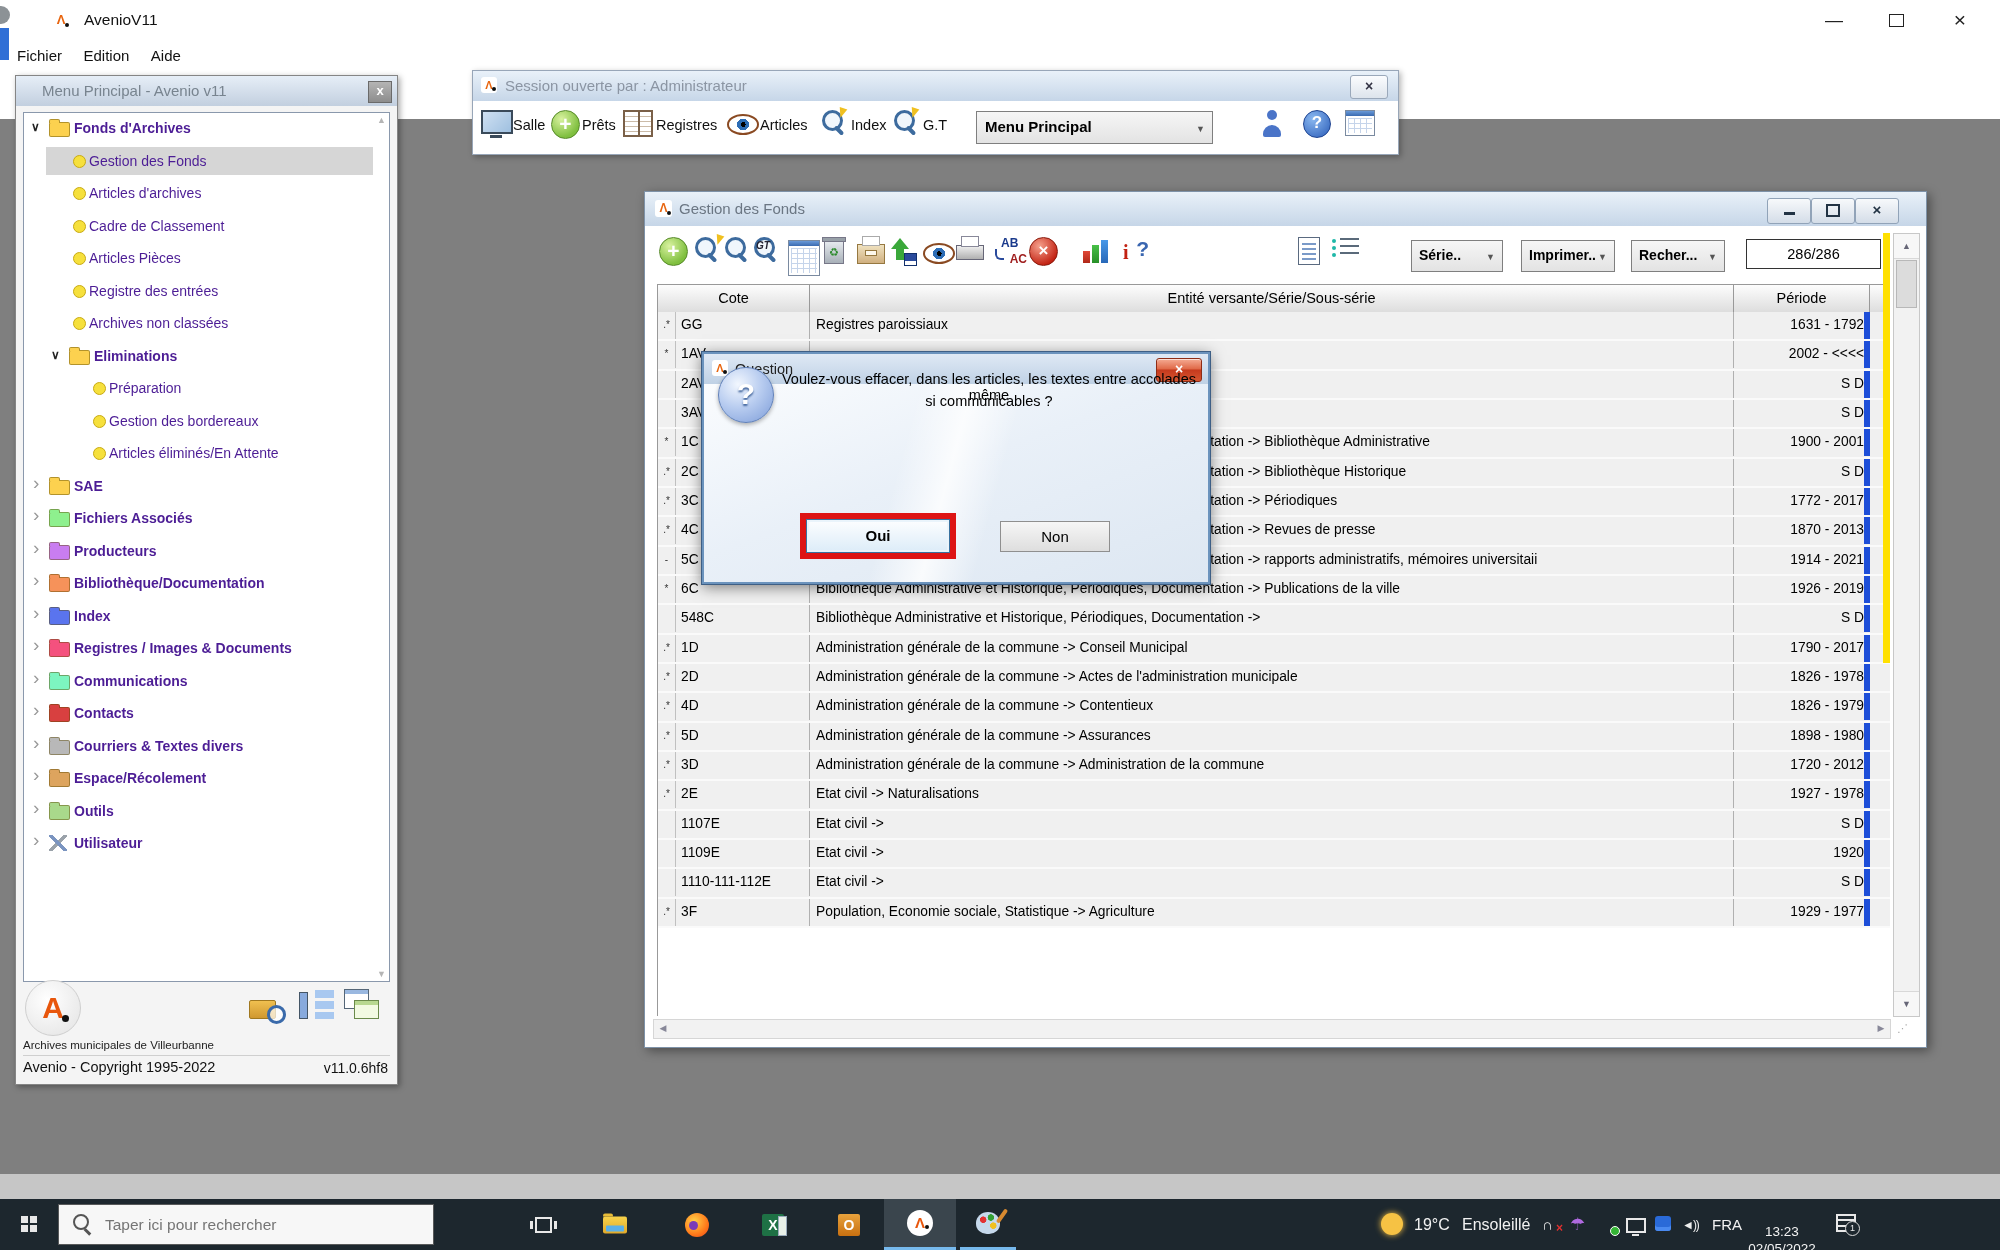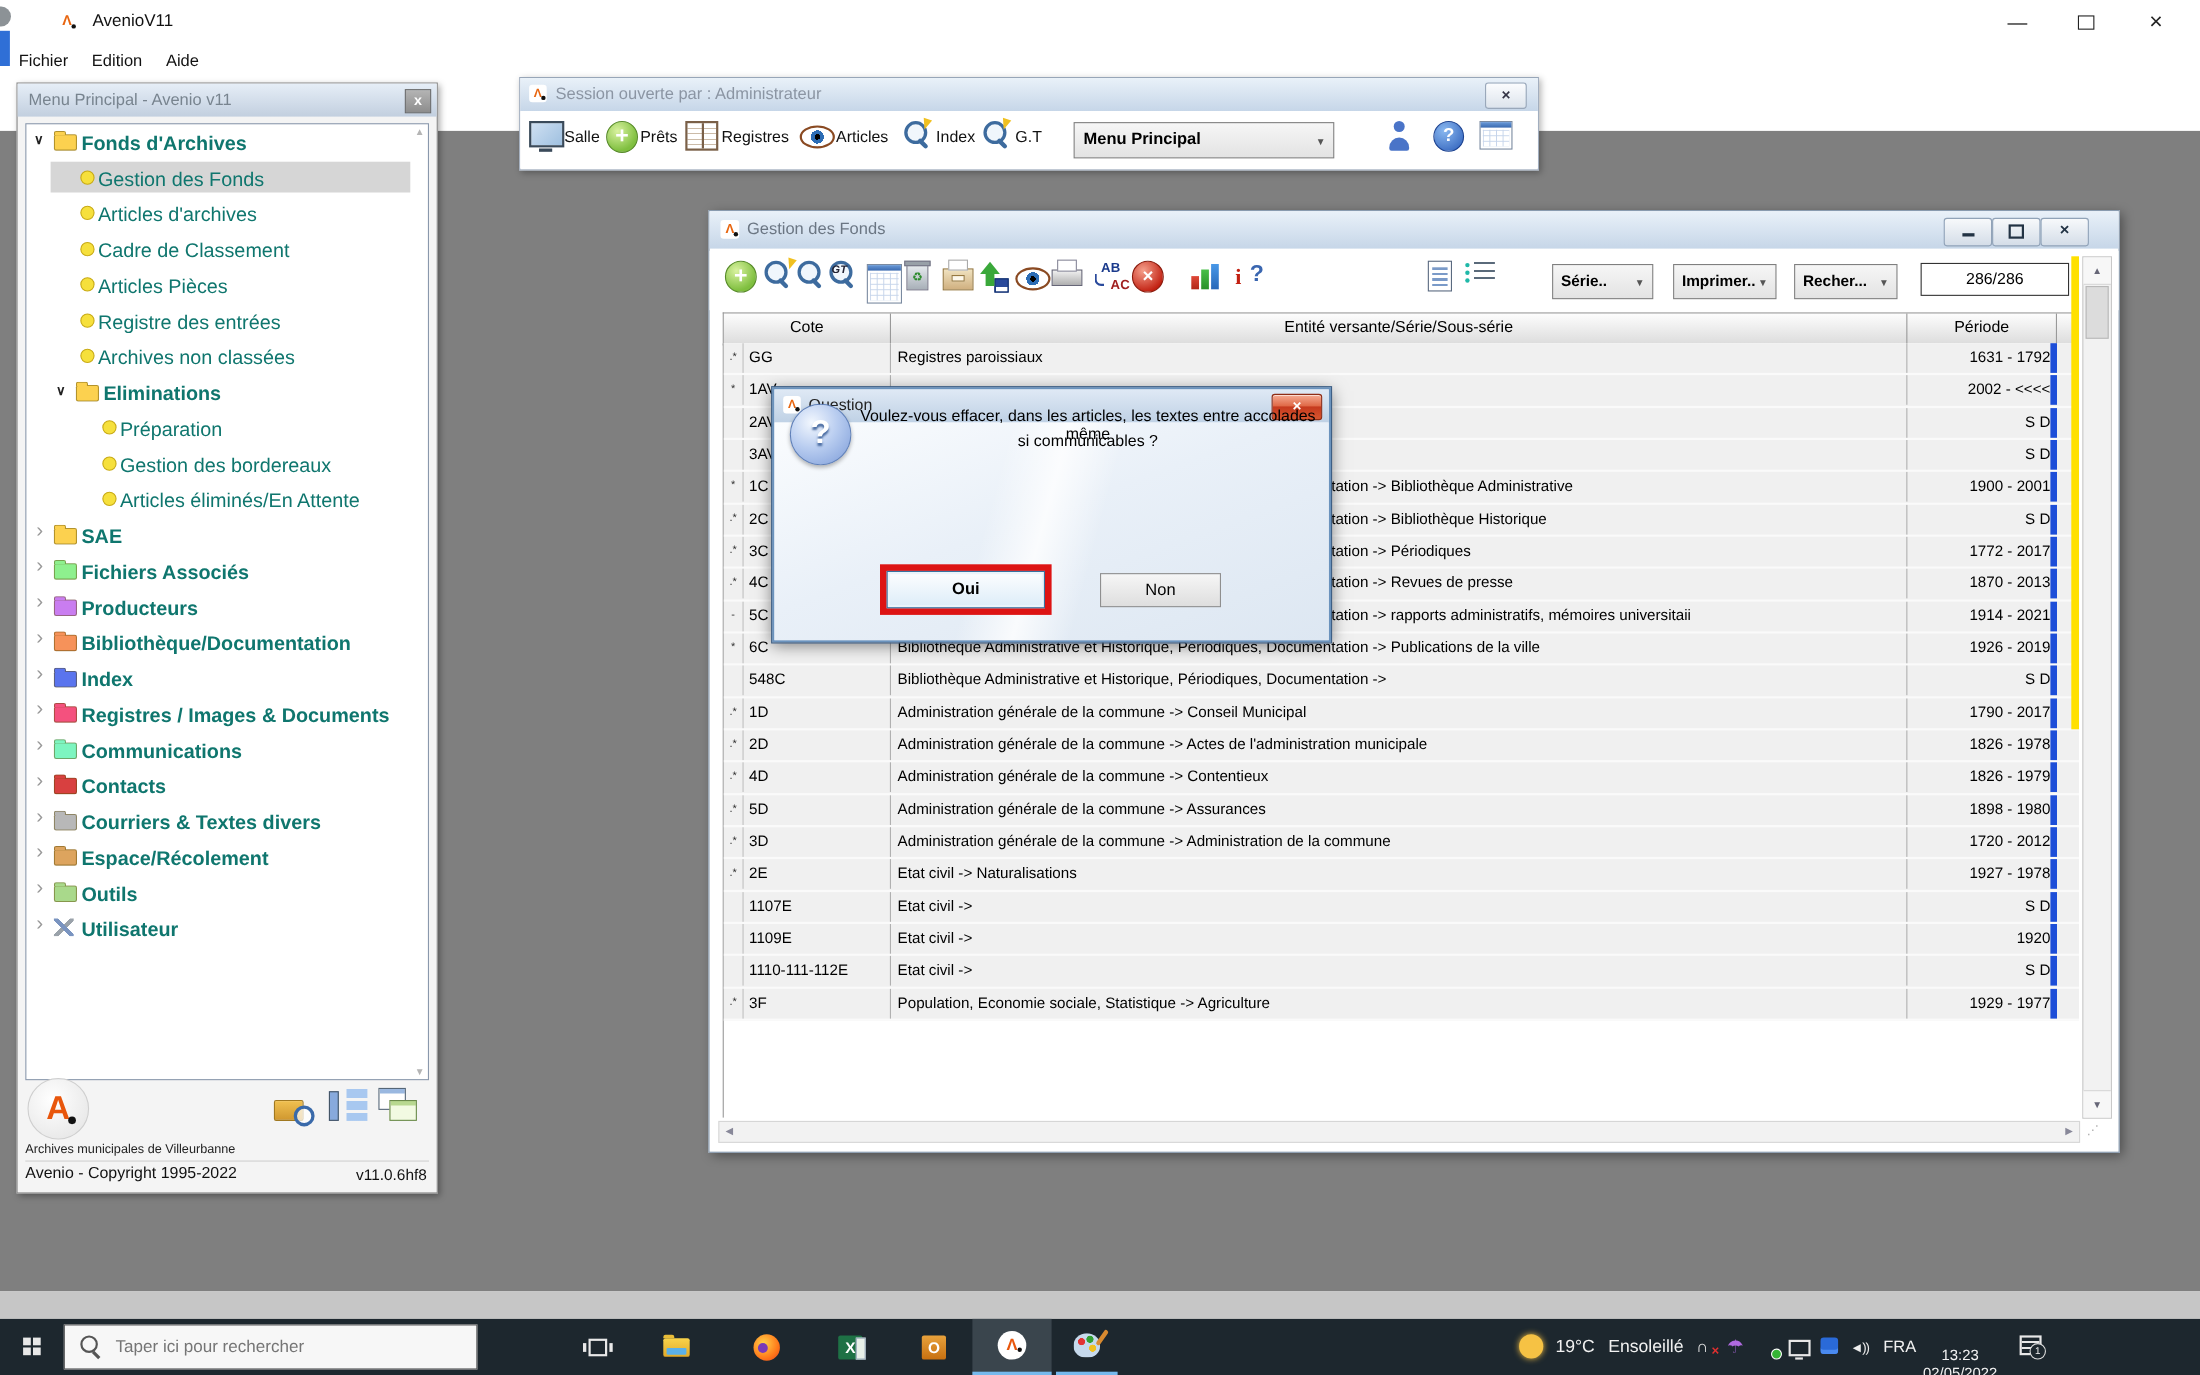--- a/index.html
+++ b/index.html
@@ -23,39 +23,39 @@
   .menu-item{display:inline-block;margin-left:17px;height:33px;line-height:31px;font-size:15px;color:#111;}
   .edge-a{left:0;top:6px;width:10px;height:18px;background:#8c9296;border-radius:0 9px 9px 0;}
   .edge-b{left:0;top:28px;width:9px;height:32px;background:#2f6fd6;}
   .mdi{left:0;top:119px;width:2000px;height:1055px;background:#7f7f7f;}
   .prestrip{left:0;top:1174px;width:2000px;height:25px;background:#c6c6c6;}
 
   
   .panel{left:15px;top:75px;width:381px;height:1008px;background:#f4f4f4;border:1px solid #858585;
     z-index:5;box-shadow:2px 2px 6px rgba(0,0,0,.35);}
   .ptitle{left:0;top:0;right:0;height:30px;background:linear-gradient(180deg,#e6eef7,#c2cfdf);
-    color:#78848f;font-size:15px;line-height:30px;padding-left:10px;}
+    color:#78848f;font-size:15px;line-height:30px;padding-left:26px;}
   .pclose{right:5px;top:5px;width:22px;height:20px;background:linear-gradient(180deg,#b4b4b4,#8d8d8d);
     border:1px solid #6a6a6a;color:#fff;text-align:center;line-height:18px;font-size:13px;font-weight:bold;}
   .ptree{left:7px;top:36px;width:365px;height:868px;background:#fff;border:1px solid #8a98ac;overflow:hidden;}
   .ptup{right:3px;top:2px;font-size:9px;color:#b5b5b5;}
   .ptdn{right:3px;bottom:2px;font-size:9px;color:#b5b5b5;}
   .titem{position:relative;height:32.5px;}
   .titem.sel::before{content:"";position:absolute;left:22px;right:16px;top:1px;bottom:3px;background:#d6d6d6;}
   .chev{position:absolute;top:5px;font-size:15px;z-index:1;}
   .chev.exp{color:#222;font-size:12px;top:7px;font-weight:bold;}
   .chev.col{color:#9a9a9a;font-size:19px;top:1px;}
   .fold{position:absolute;top:9px;width:19px;height:13px;border:1px solid rgba(90,70,0,.45);border-radius:2px;z-index:1;}
   .fold::before{content:"";position:absolute;left:-1px;top:-4px;width:9px;height:3px;background:inherit;
     border:1px solid rgba(90,70,0,.45);border-bottom:none;border-radius:2px 2px 0 0;}
   .dot{position:absolute;top:9px;width:11px;height:11px;border-radius:50%;background:#f6e03c;border:1px solid #c8aa14;z-index:1;}
   .toolsic{position:absolute;top:7px;width:18px;height:16px;z-index:1;
     background:linear-gradient(45deg,transparent 42%,#7a94c0 42%,#7a94c0 58%,transparent 58%),
                linear-gradient(-45deg,transparent 42%,#9aa2aa 42%,#9aa2aa 58%,transparent 58%);}
-  .tlabel{position:absolute;top:7px;font-size:18px;color:#0f766e;white-space:nowrap;z-index:1;}
+  .tlabel{position:absolute;top:7px;font-size:14px;color:#4c1d95;white-space:nowrap;z-index:1;}
   .tlabel.b{font-weight:bold;}
   .pfoot{left:7px;right:7px;bottom:6px;height:100px;}
   .plogo{left:2px;top:2px;width:54px;height:54px;border-radius:50%;border:1px solid #cfcfcf;
     background:radial-gradient(circle at 40% 35%,#ffffff,#e2e2e2);text-align:center;line-height:54px;
     font-size:30px;font-weight:bold;color:#e8560c;}
   .plogo::after{content:"";position:absolute;right:11px;bottom:13px;width:7px;height:7px;border-radius:50%;background:#111;}
   .porg{left:0;top:61px;font-size:11.5px;color:#222;}
   .pdiv{left:0;right:0;top:77px;border-top:1px solid #cfcfcf;height:0;}
   .pcopy{left:0;top:81px;font-size:14.5px;color:#111;}
   .pver{right:2px;top:82px;font-size:14px;color:#111;}

